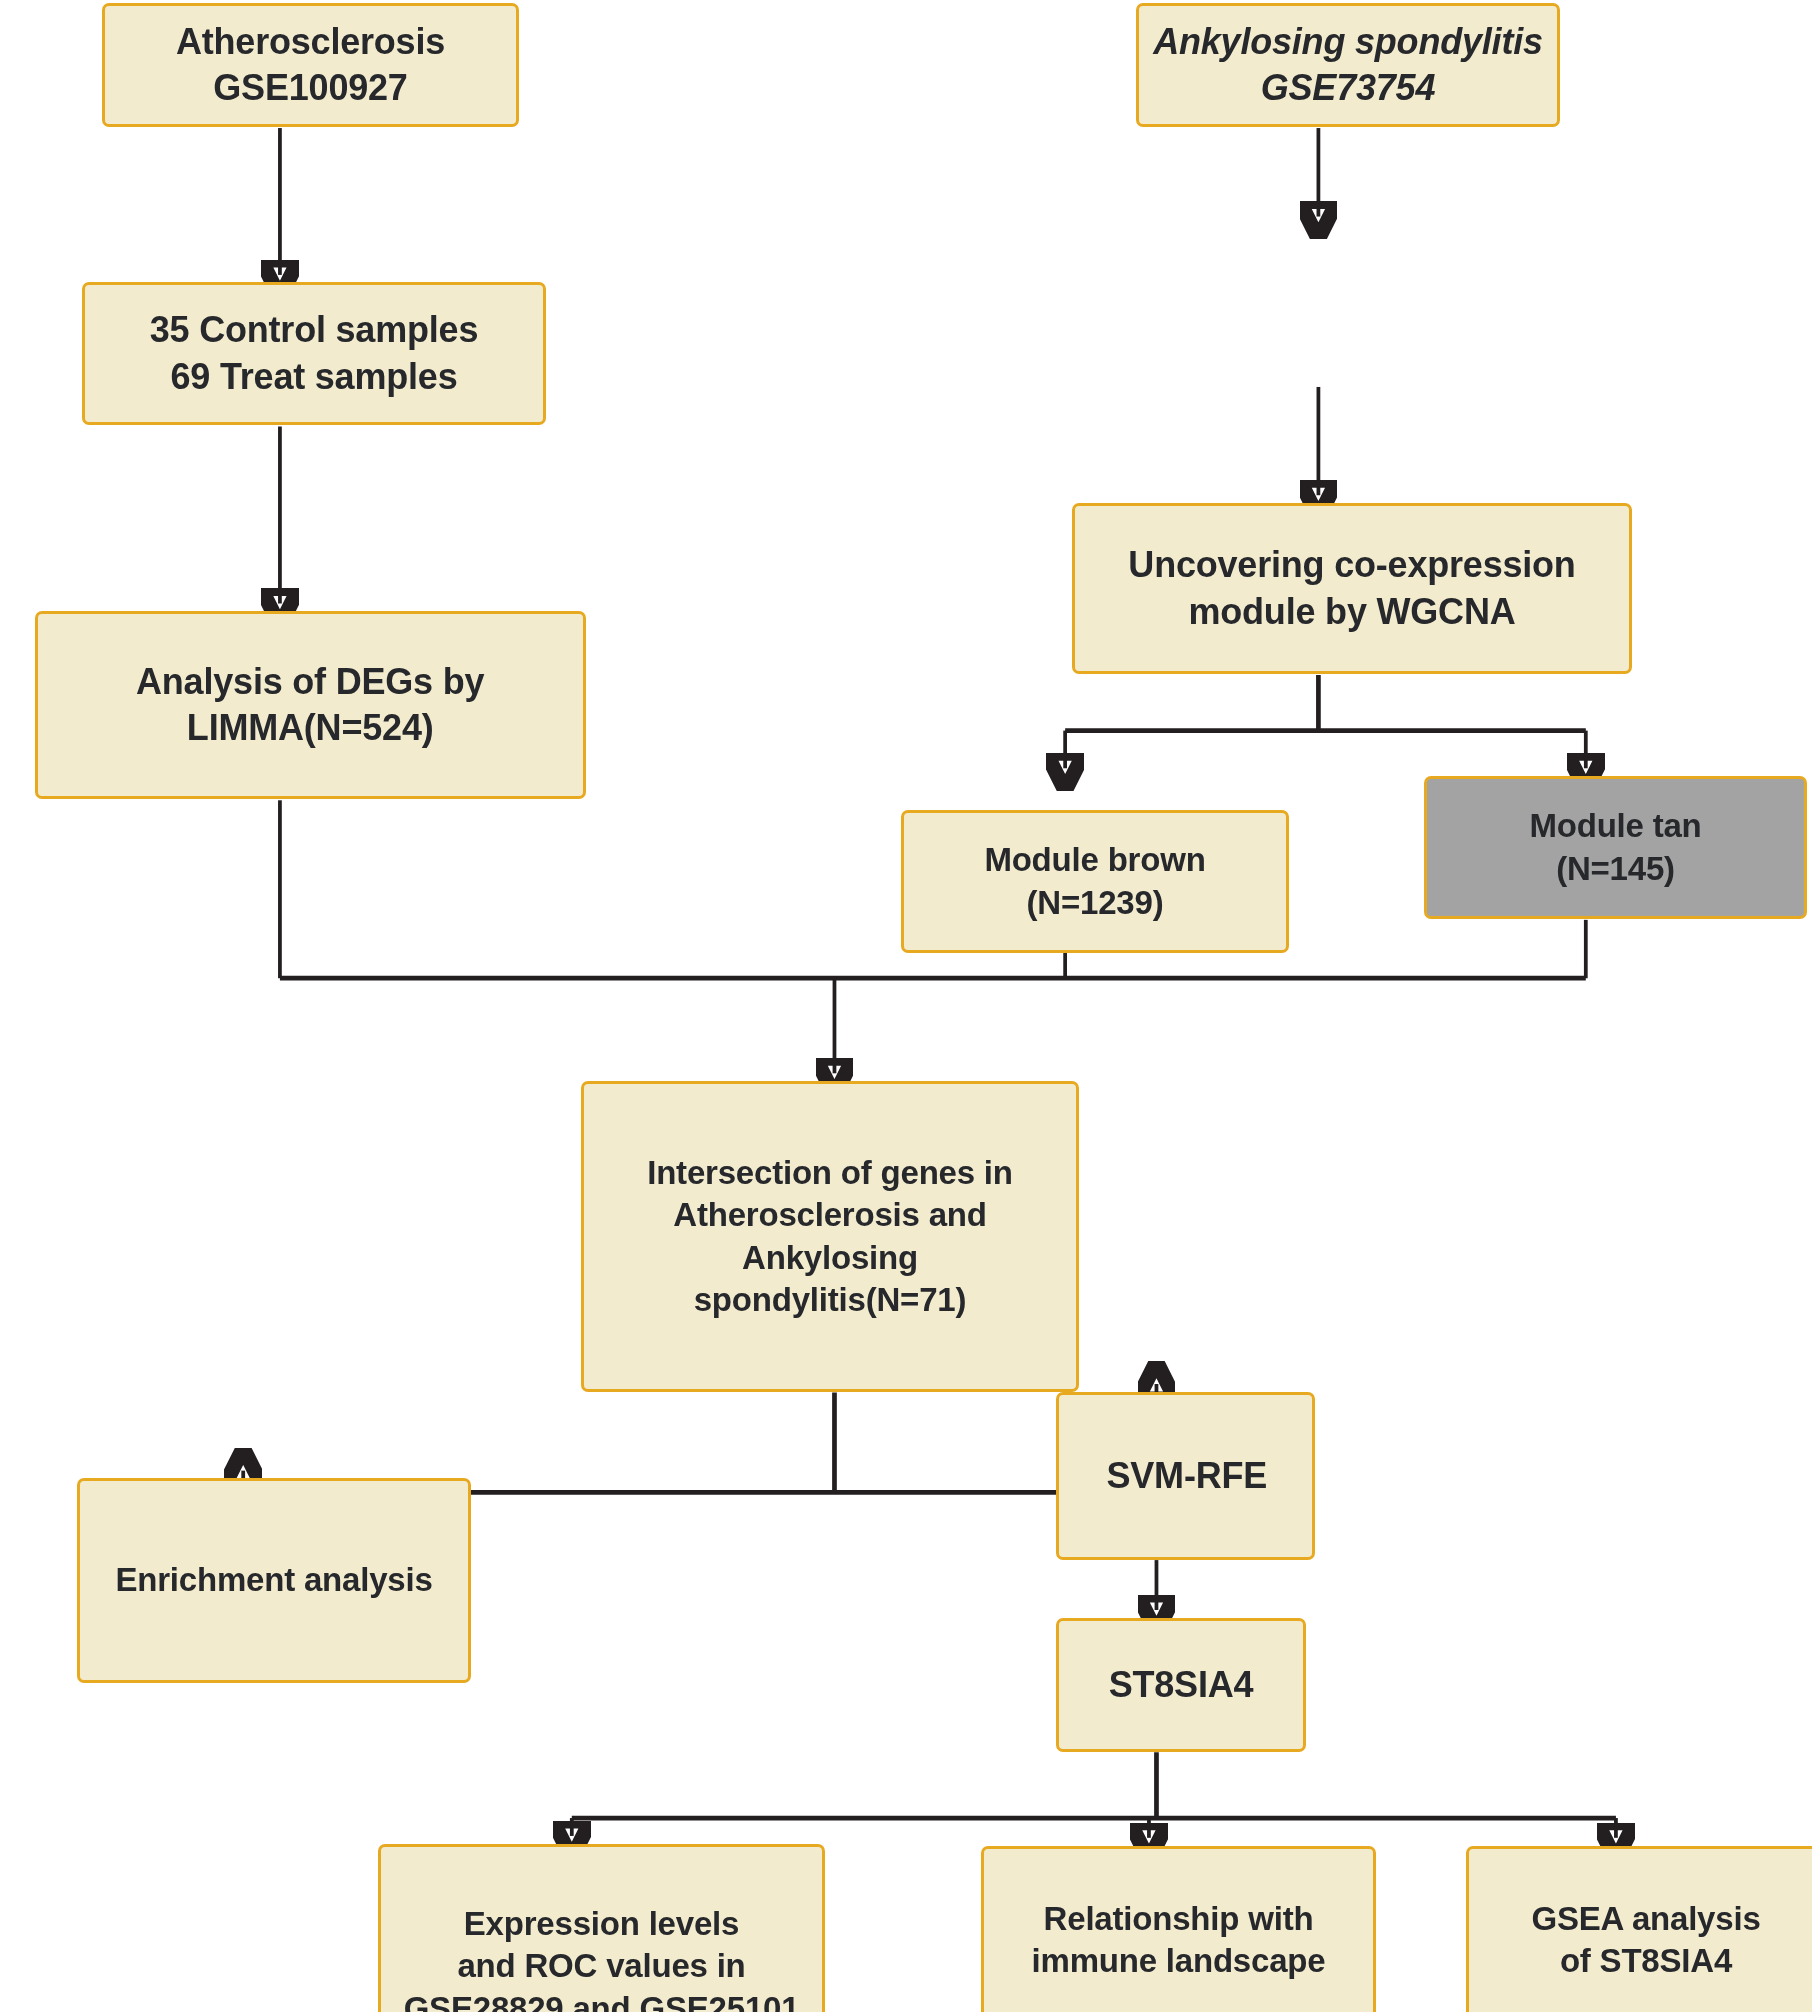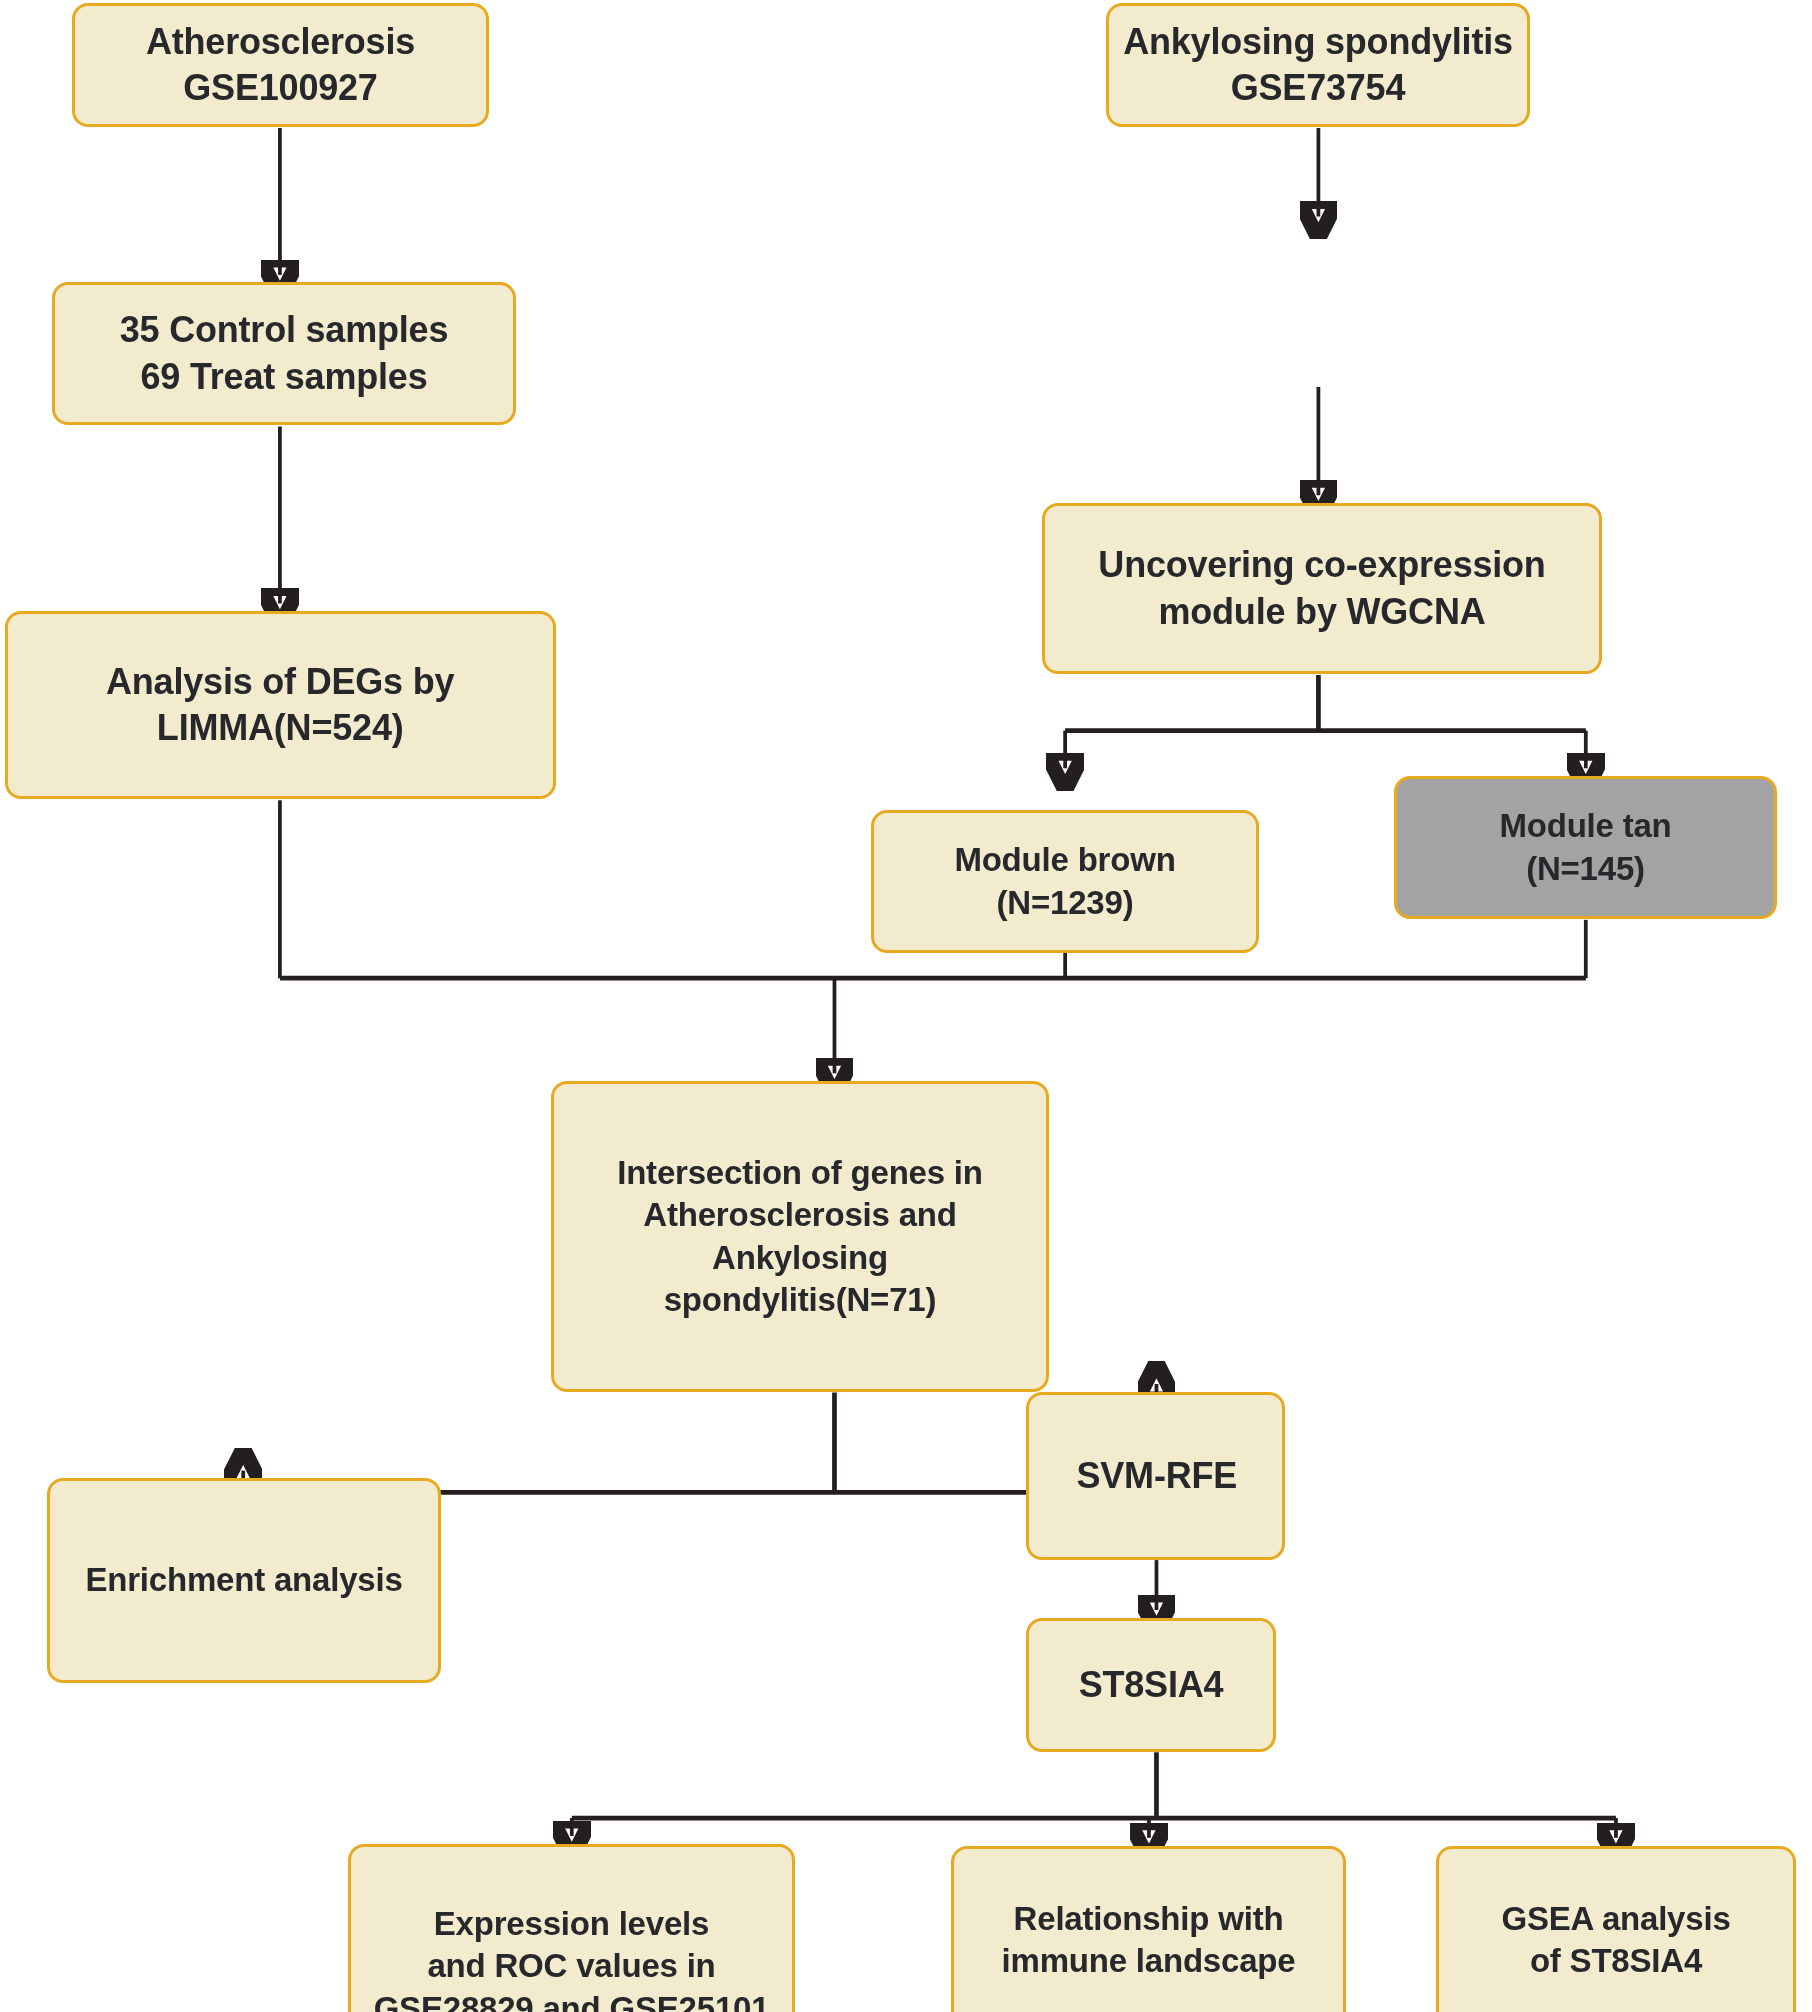--- a/index.html
+++ b/index.html
@@ -14,31 +14,32 @@
     height: 2012px;
     background: #ffffff;
     font-family: "Liberation Sans", "DejaVu Sans", sans-serif;
     overflow: hidden;
   }
   .node {
     position: absolute;
     box-sizing: border-box;
     background: #F3EBCE;
     border: 3.8px solid #E7A920;
-    border-radius: 16px;
+    border-radius: 7px;
     display: flex;
     align-items: center;
     justify-content: center;
     text-align: center;
     color: #26282b;
     font-weight: bold;
     line-height: 1.28;
     letter-spacing: -0.2px;
     padding: 3.8px 9.4px;
     white-space: pre-line;
+    margin-left: 30px;
   }
   .edge-svg {
     position: absolute;
     left: 0;
     top: 0;
     width: 1813px;
     height: 2012px;
     pointer-events: none;
   }
   .edge-svg path, .edge-svg line {
@@ -87,21 +88,21 @@
     <line x1="1228" y1="1657" x2="1228" y2="1710" marker-end="url(#arrowhead)"></line>
 
     <path class="thick" d="M1228,1861 L1228,1931 M607,1931 L1716,1931"></path>
     <line x1="607" y1="1931" x2="607" y2="1950" marker-end="url(#arrowhead)"></line>
     <line x1="1220" y1="1931" x2="1220" y2="1952" marker-end="url(#arrowhead)"></line>
     <line x1="1716" y1="1931" x2="1716" y2="1952" marker-end="url(#arrowhead)"></line>
   </svg>
 
   <div class="node" style="left: 72px; top: 2.8px; width: 417px; height: 124px; font-size: 36px; background: rgb(243, 235, 206); border-color: rgb(231, 169, 32); color: rgb(38, 40, 43);">Atherosclerosis
 GSE100927</div>
-  <div class="node" style="left: 1106px; top: 2.8px; width: 424px; height: 124px; font-size: 36px; background: rgb(243, 235, 206); border-color: rgb(231, 169, 32); color: rgb(38, 40, 43);">Ankylosing spondylitis
+  <div class="node" style="left: 1106px; top: 2.8px; width: 424px; height: 124px; font-size: 36px; background: rgb(243, 235, 206); border-color: rgb(231, 169, 32); color: rgb(38, 40, 43); font-style: italic;">Ankylosing spondylitis
 GSE73754</div>
   <div class="node" style="left: 52px; top: 282px; width: 464px; height: 143px; font-size: 36px; background: rgb(243, 235, 206); border-color: rgb(231, 169, 32); color: rgb(38, 40, 43);">35 Control samples
 69 Treat samples</div>
   <div class="node" style="left: 4.7px; top: 611px; width: 551px; height: 188px; font-size: 36px; background: rgb(243, 235, 206); border-color: rgb(231, 169, 32); color: rgb(38, 40, 43);">Analysis of DEGs by
 LIMMA(N=524)</div>
   <div class="node" style="left: 1042px; top: 503px; width: 560px; height: 171px; font-size: 36px; background: rgb(243, 235, 206); border-color: rgb(231, 169, 32); color: rgb(38, 40, 43);">Uncovering co-expression
 module by WGCNA</div>
   <div class="node" style="left: 871px; top: 810px; width: 388px; height: 143px; font-size: 33px; background: rgb(243, 235, 206); border-color: rgb(231, 169, 32); color: rgb(38, 40, 43);">Module brown
 (N=1239)</div>
   <div class="node" style="left: 1394px; top: 776px; width: 383px; height: 143px; font-size: 33px; background: #a3a3a3; border-color: rgb(231, 169, 32); color: rgb(38, 40, 43);">Module tan

